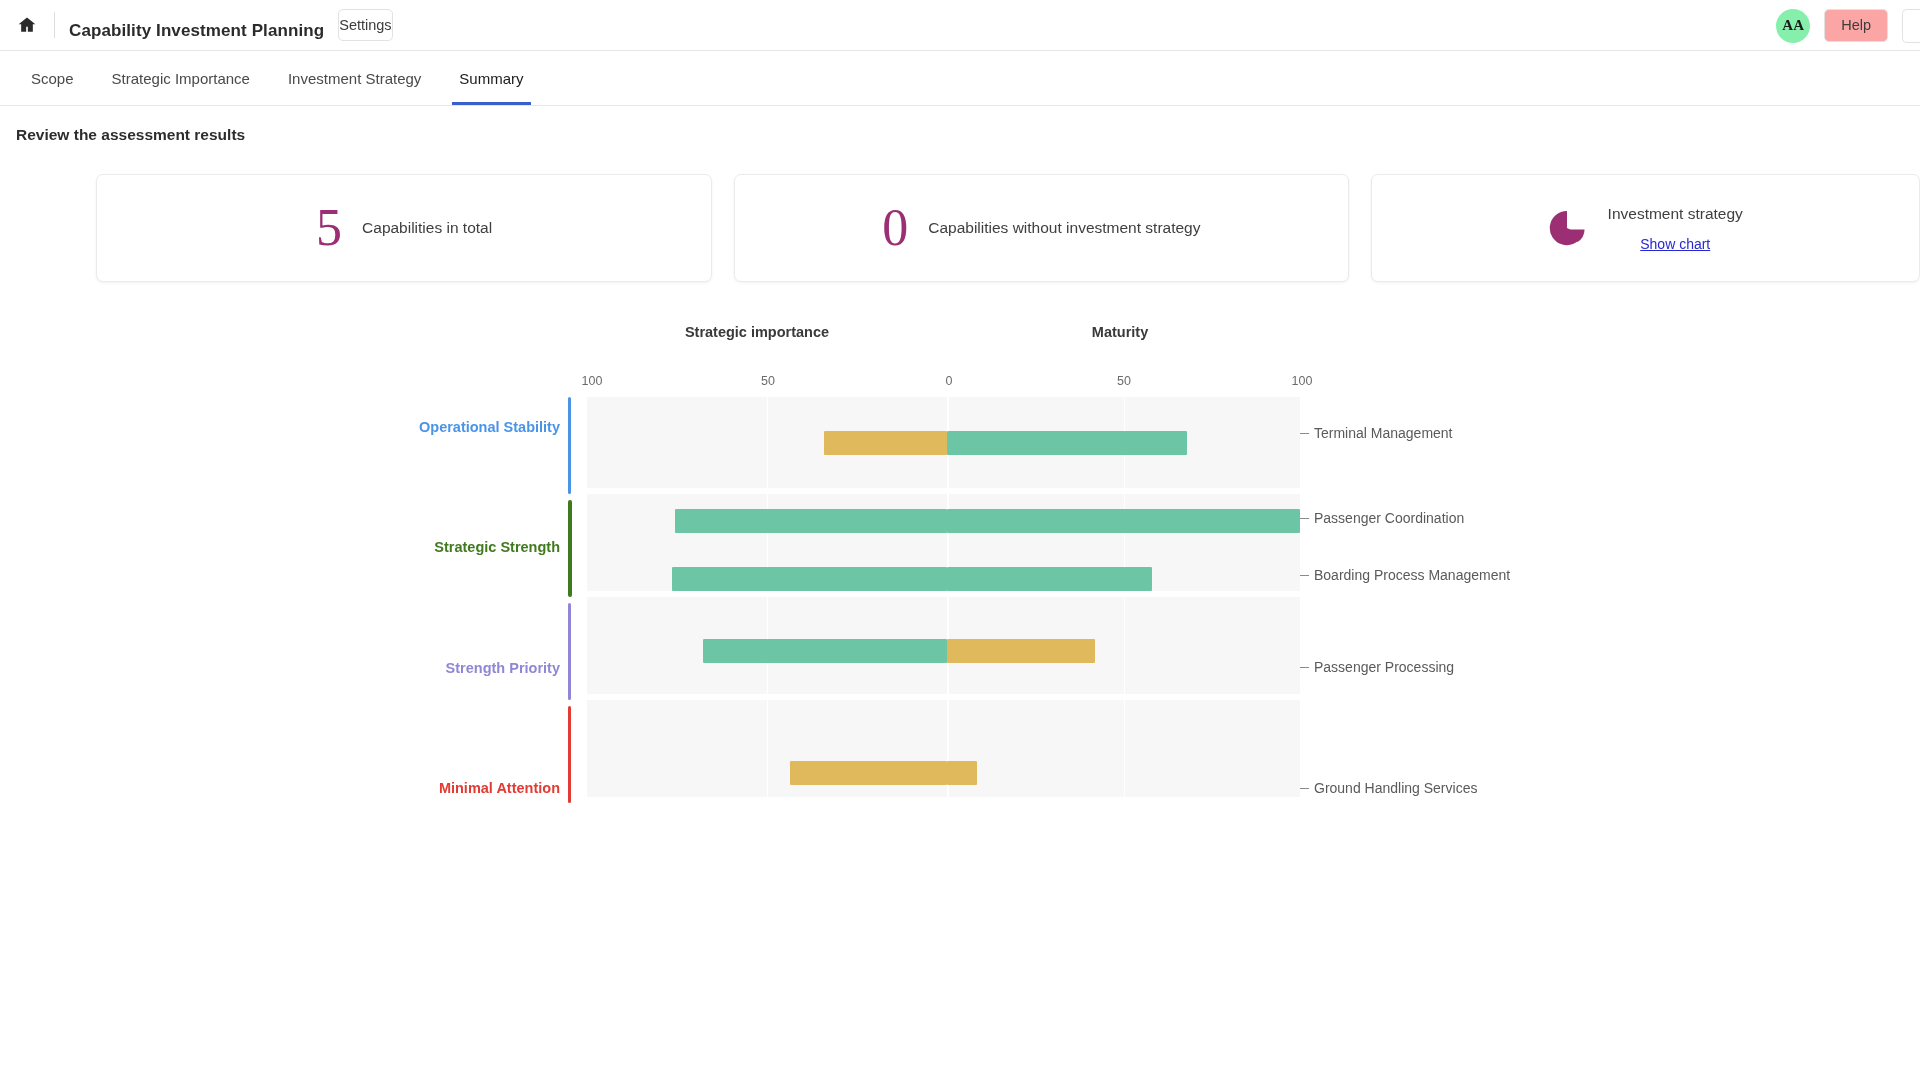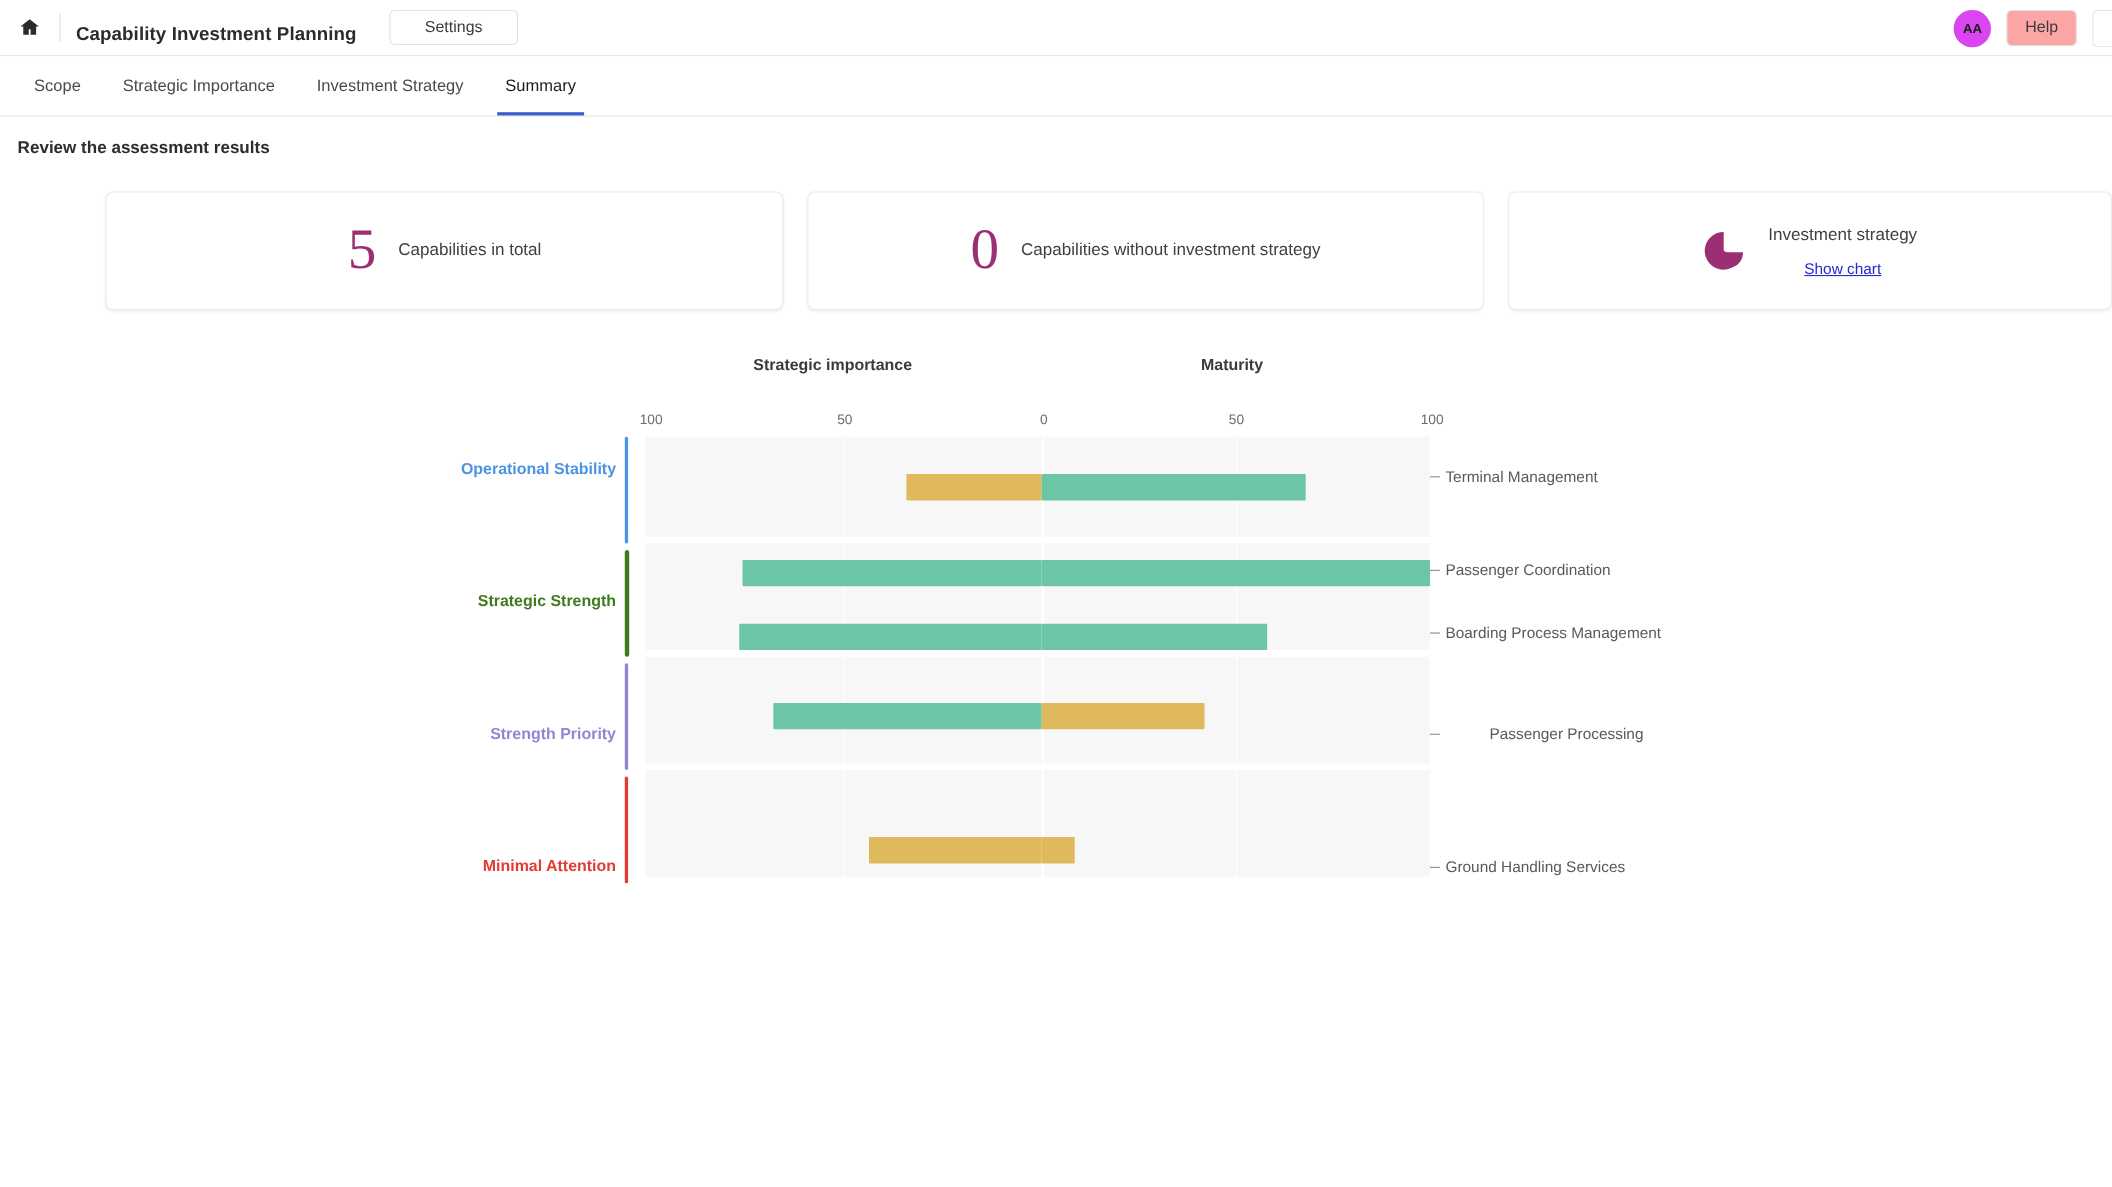--- a/index.html
+++ b/index.html
@@ -30,44 +30,45 @@
   }
   .vdiv {
     width: 1px; height: 26px; background: #dcdcdc; margin: 0 14px 0 10px;
   }
   .app-title {
     font-size: 17px; font-weight: bold; color: #2b2b2b;
     letter-spacing: .1px;
     margin-top: 12px;
   }
   .settings-btn {
-    margin-left: 30px;
+    margin-left: 14px;
     font-size: 14.5px;
     color: #3c3c3c;
-    padding: 8px 31px;
+    padding: 8px 0;
     border: 1px solid #e2e2e2;
     border-radius: 5px;
     background: #fff;
     cursor: pointer;
     line-height: 1;
   }
   .topbar-right {
     position: absolute;
     right: 0; top: 0;
     height: 51px;
     display: flex; align-items: center; gap: 14px;
     padding-right: 0;
   }
   .avatar {
     width: 34px; height: 34px; border-radius: 50%;
-    background: #d946ef;
+    background: #86efac;
     color: #1a1a1a;
-    font-size: 12px; font-weight: bold;
+    font-size: 15px; font-weight: bold;
     display: flex; align-items: center; justify-content: center;
     cursor: pointer;
+    font-family: Liberation Serif, serif;
   }
   .help-btn {
     font-size: 14.5px; color: #3c3c3c;
     padding: 8px 16px;
     border: 1px solid #e2e2e2;
     border-radius: 5px;
     background: #fca5a5; cursor: pointer; line-height: 1;
   }
   .edge-btn {
     width: 36px; height: 34px;
@@ -346,21 +347,21 @@
       <span>Terminal Management</span>
   </div>
   <div class="cap-label" style="top:186px;">
     <span class="cap-dash"></span>
       <span>Passenger Coordination</span>
   </div>
   <div class="cap-label" style="top:243px;">
     <span class="cap-dash"></span>
       <span>Boarding Process Management</span>
   </div>
-  <div class="cap-label" style="top:335px;gap:40px;">
+  <div class="cap-label" style="top:335px;">
     <span class="cap-dash"></span>
       <span>Passenger Processing</span>
   </div>
   <div class="cap-label" style="top:456px;">
     <span class="cap-dash"></span>
       <span>Ground Handling Services</span>
   </div>
 
 </div>
 

